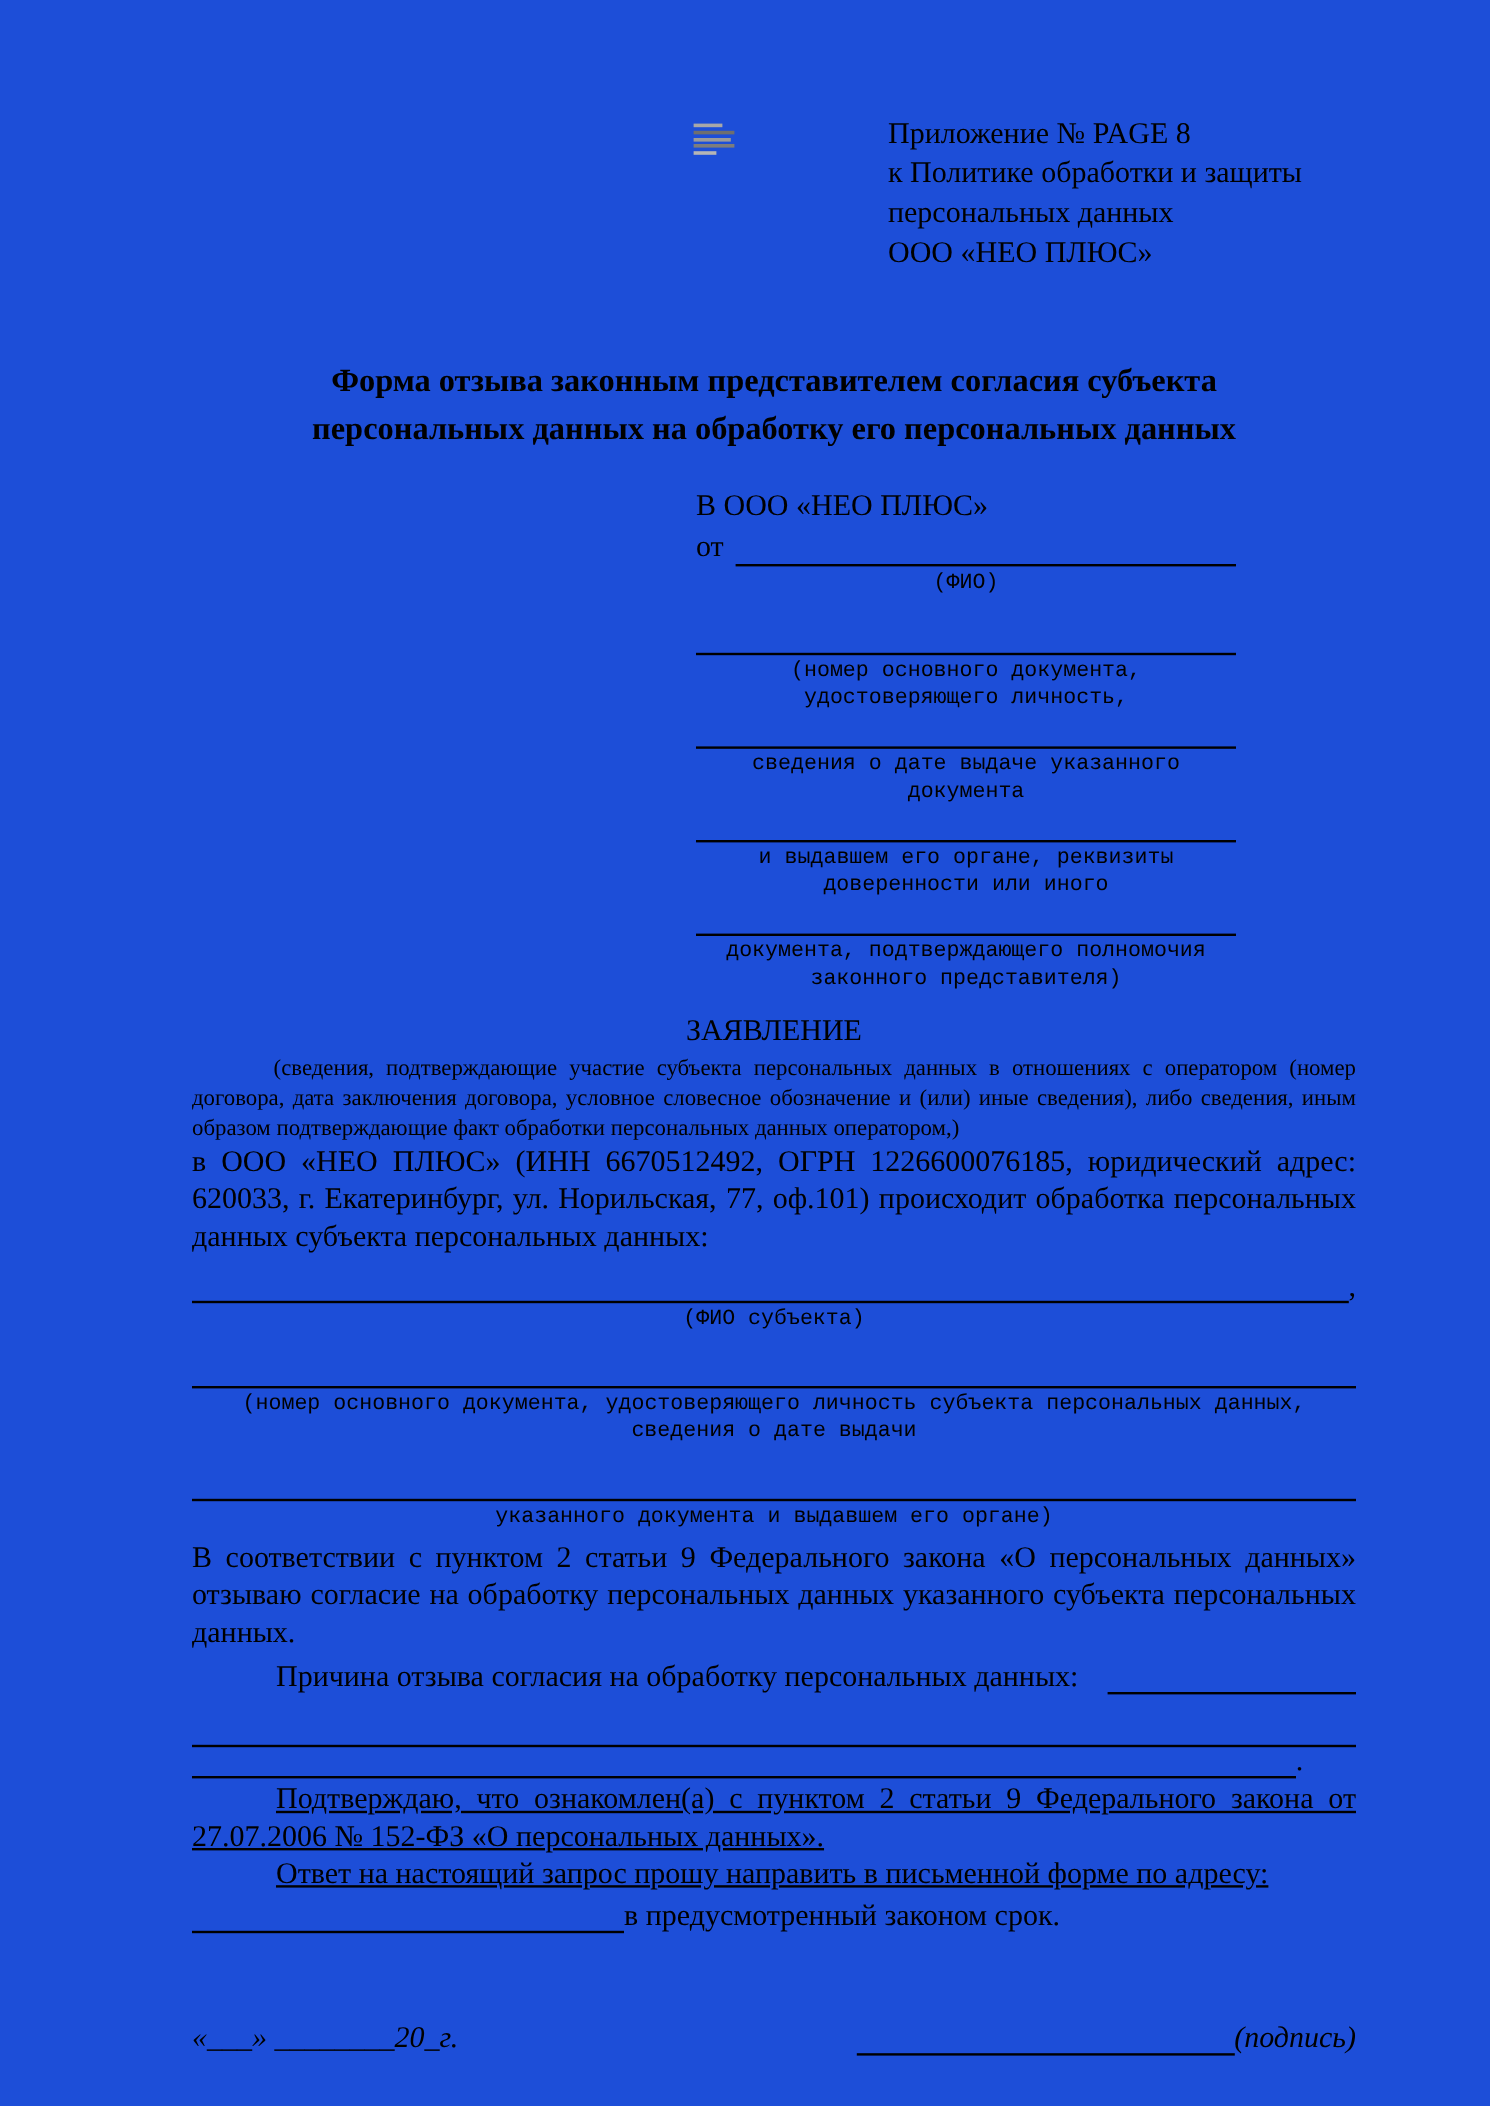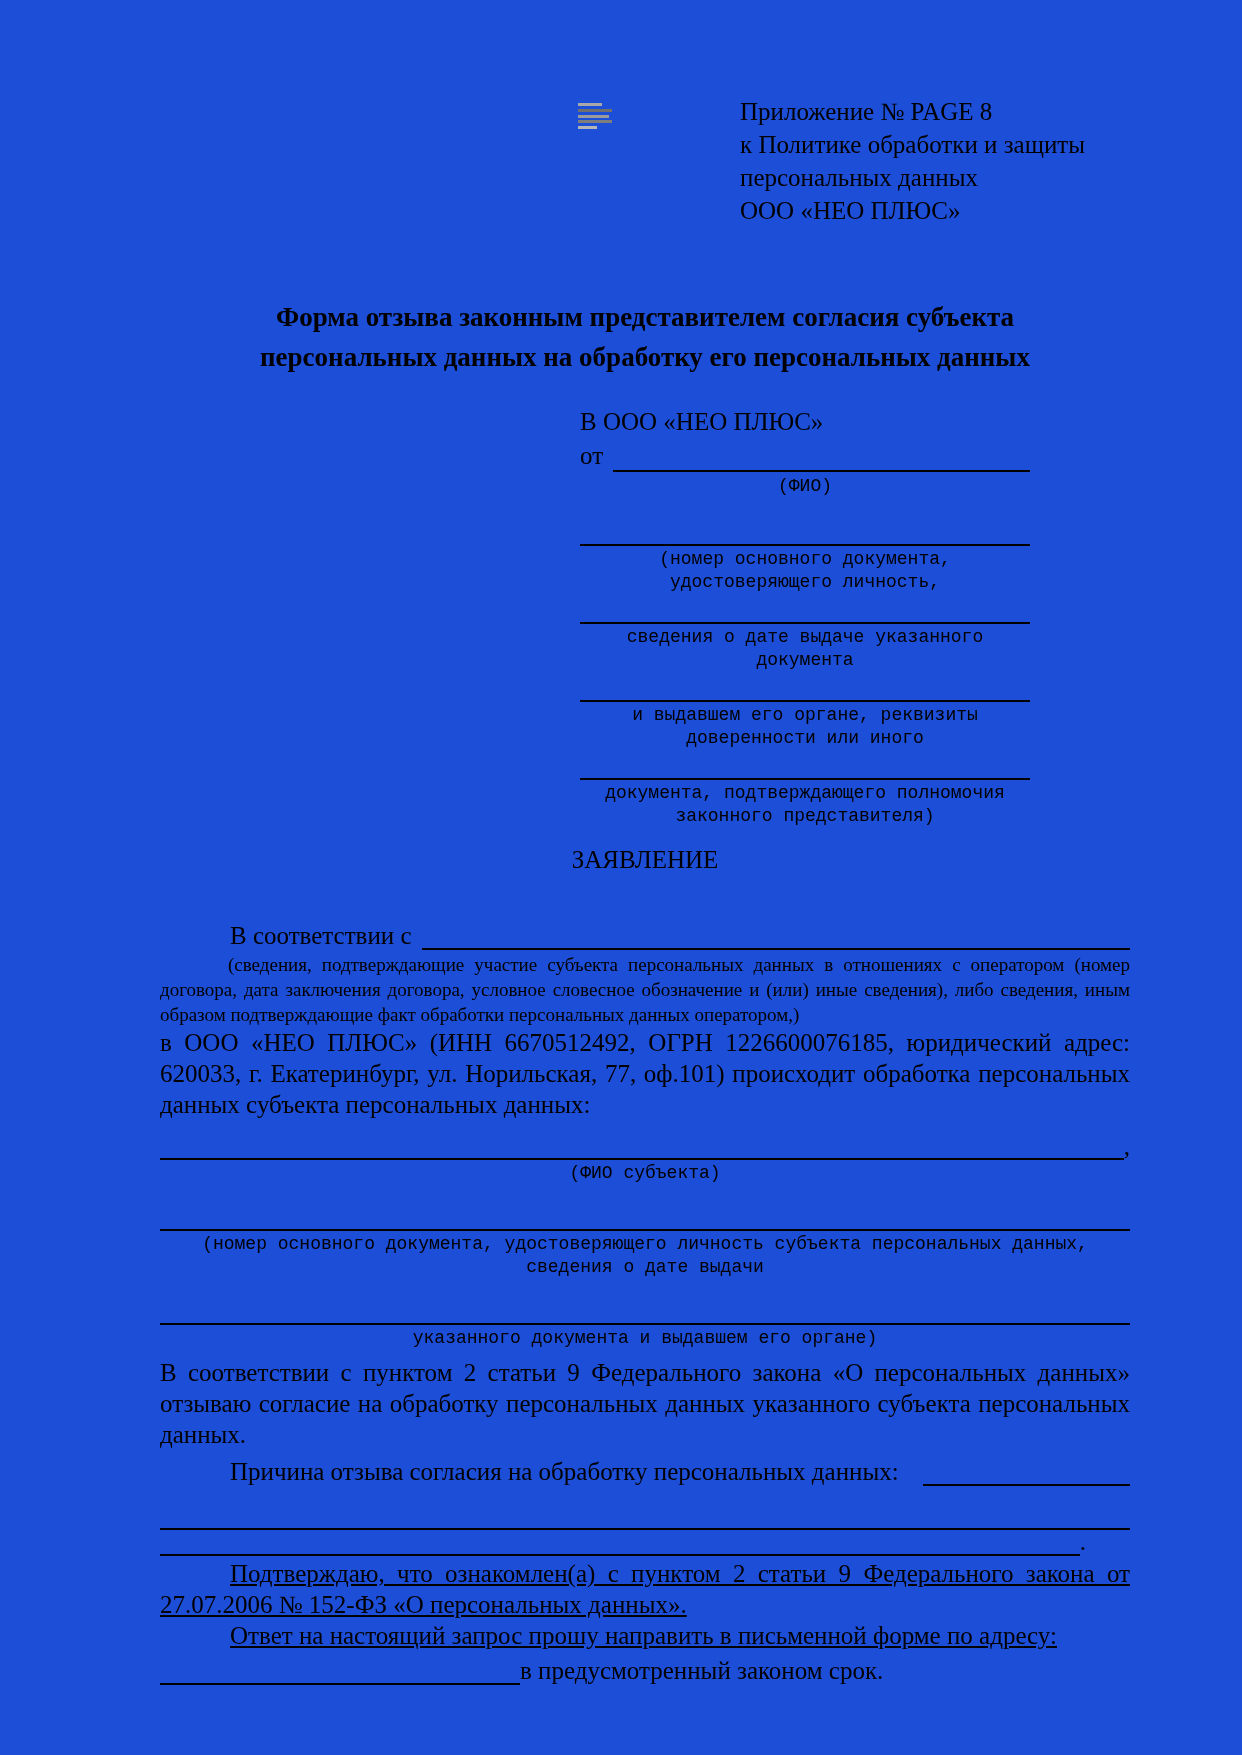--- a/index.html
+++ b/index.html
@@ -116,24 +116,20 @@
 
       <div class="write-line short"></div>
       <div class="caption">и выдавшем его органе, реквизиты доверенности или иного</div>
 
       <div class="write-line short"></div>
       <div class="caption">документа, подтверждающего полномочия законного представителя)</div>
     </div>
 
     <div class="zayavlenie">ЗАЯВЛЕНИЕ</div>
 
-    <div class="accordance">
-      <span class="prefix">В соответствии с</span>
-      <span class="fill"></span>
-    </div>
 
     <div class="footnote">(сведения, подтверждающие участие субъекта персональных данных в отношениях с оператором (номер договора, дата заключения договора, условное словесное обозначение и (или) иные сведения), либо сведения, иным образом подтверждающие факт обработки персональных данных оператором,)</div>
 
     <div class="para">в ООО «НЕО ПЛЮС» (ИНН 6670512492, ОГРН 1226600076185, юридический адрес: 620033, г. Екатеринбург, ул. Норильская, 77, оф.101) происходит обработка персональных данных субъекта персональных данных:</div>
 
     <div class="fill-row space-above-sm">
       <span class="fill"></span>
       <span class="tail">,</span>
     </div>
     <div class="caption">(ФИО субъекта)</div>

